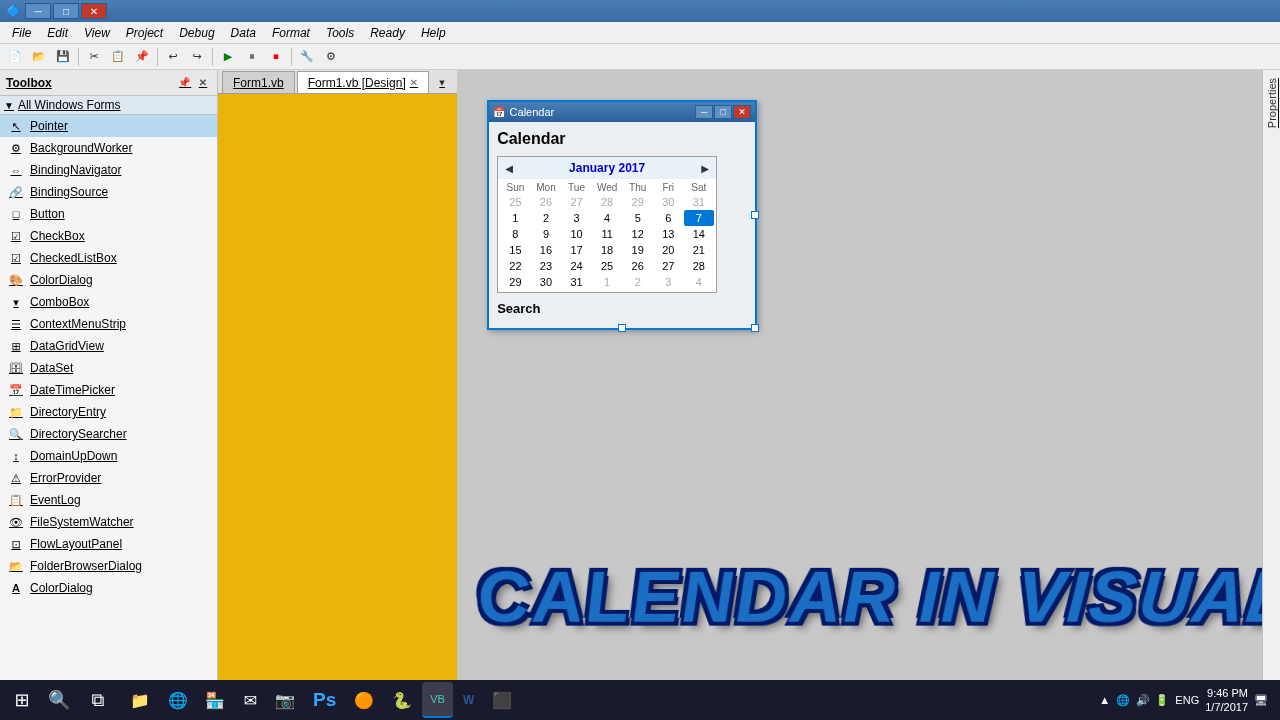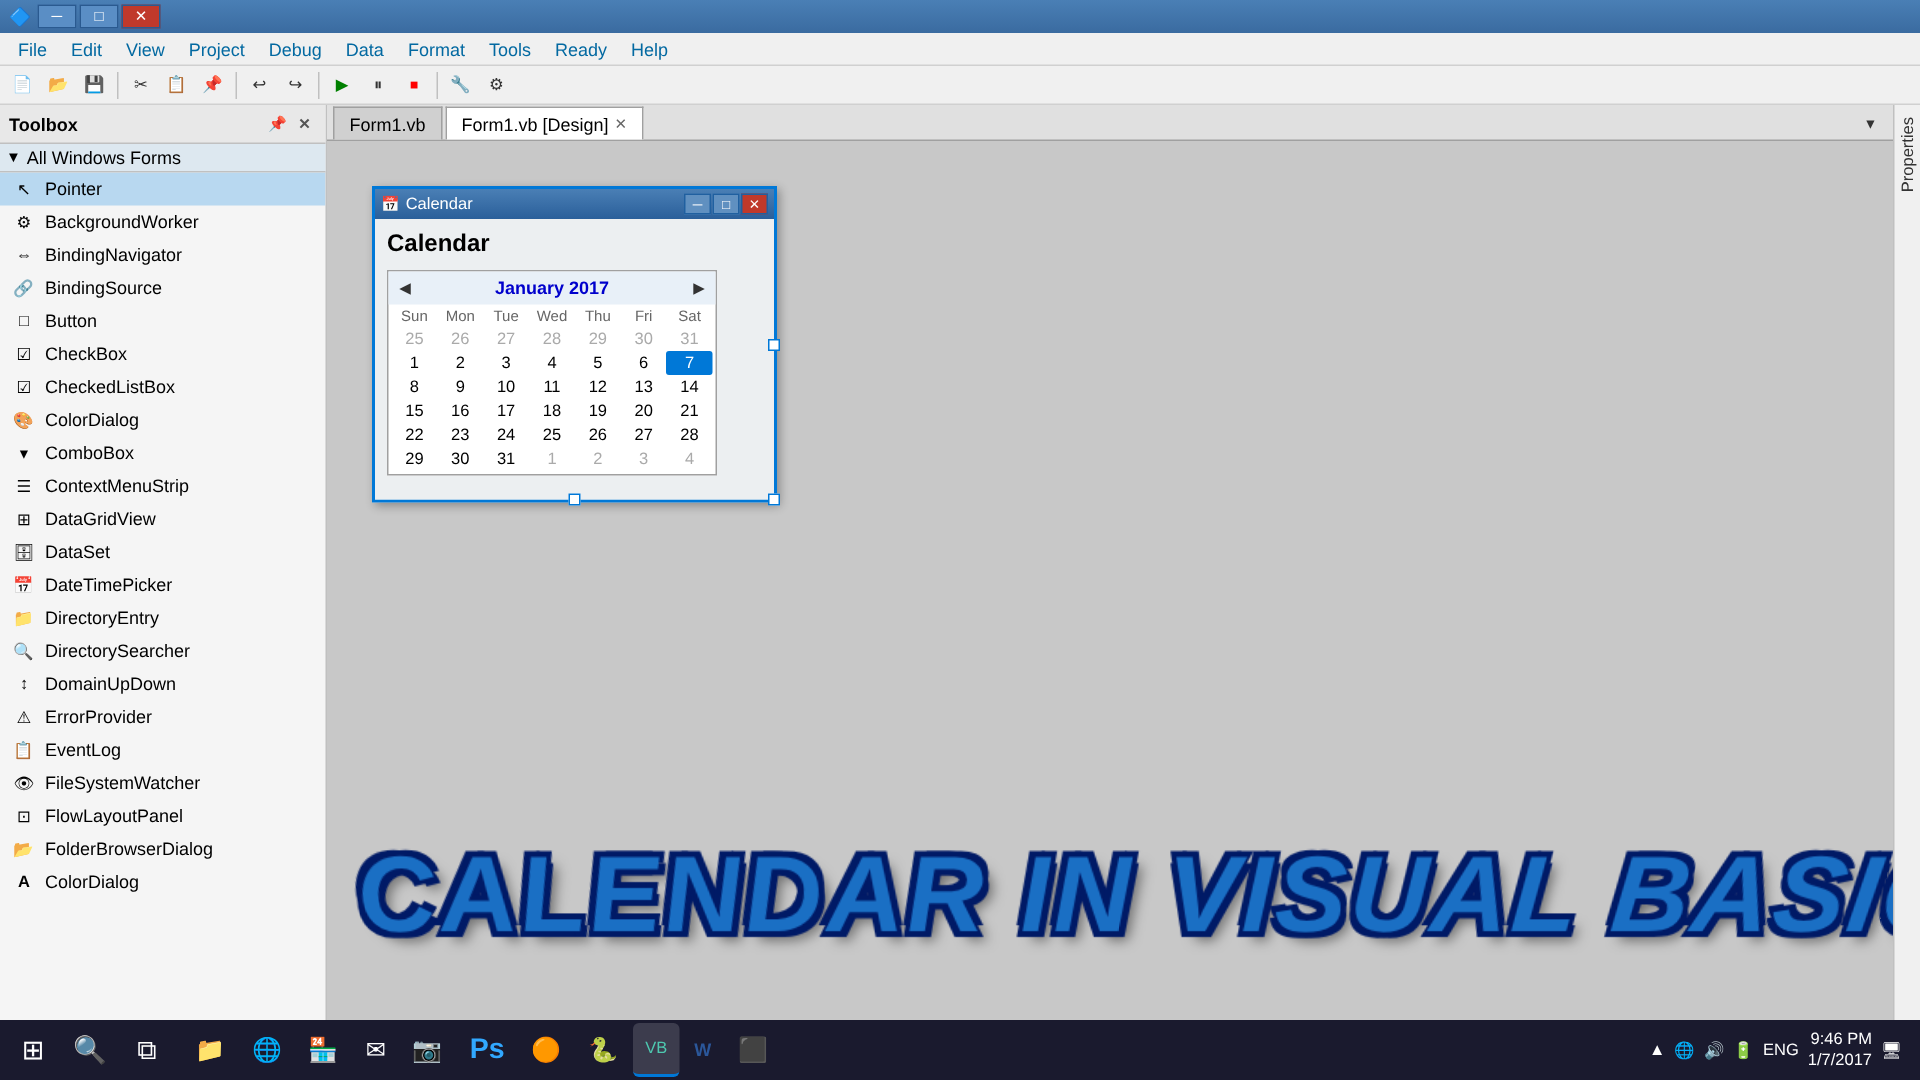--- a/index.html
+++ b/index.html
@@ -34,21 +34,22 @@
       background: #f0f0f0;
       display: flex;
       align-items: center;
       padding: 0 4px;
       border-bottom: 1px solid #d0d0d0;
     }
     .menu-item {
       padding: 2px 8px;
       font-size: 12px;
       cursor: pointer;
-      color: #0369a1;
+      color: #000000;
+      font-style: italic;
     }
 
     
     .toolbar {
       height: 26px;
       background: #f0f0f0;
       display: flex;
       align-items: center;
       padding: 0 4px;
       border-bottom: 1px solid #d0d0d0;
@@ -61,20 +62,21 @@
       display: flex; align-items: center; justify-content: center;
       cursor: pointer; font-size: 11px;
       color: #333;
     }
     .tb-sep { width: 1px; height: 18px; background: #c0c0c0; margin: 0 2px; }
 
     
     .main-layout {
       display: flex;
       height: calc(720px - 22px - 22px - 26px - 22px);
+      text-decoration: underline;
     }
 
     
     .toolbox {
       width: 218px;
       background: #f5f5f5;
       border-right: 1px solid #c0c0c0;
       display: flex;
       flex-direction: column;
     }
@@ -124,21 +126,21 @@
       margin-right: 6px;
       display: flex; align-items: center; justify-content: center;
       font-size: 11px;
       flex-shrink: 0;
     }
 
     
     .tab-area {
       flex: 1;
       display: flex;
-      flex-direction: column;
+      flex-direction: row;
       background: #eab308;
     }
     .tab-bar {
       height: 24px;
       background: #e0e0e0;
       display: flex;
       align-items: flex-end;
       padding-left: 4px;
       border-bottom: 1px solid #a0a0a0;
     }
@@ -669,20 +671,21 @@
                 <div class="cal-day">31</div>
                 <div class="cal-day other-month">1</div>
                 <div class="cal-day other-month">2</div>
                 <div class="cal-day other-month">3</div>
                 <div class="cal-day other-month">4</div>
               </div>
             </div>
           </div>
 
           <div class="search-area">
+            <div class="search-label">Search</div>
           </div>
         </div>
 
         <div class="resize-handle-b"></div>
         <div class="resize-handle-r"></div>
         <div class="resize-handle-br"></div>
       </div>
 
       <div class="watermark">CALENDAR IN VISUAL BASIC</div>
     </div>

